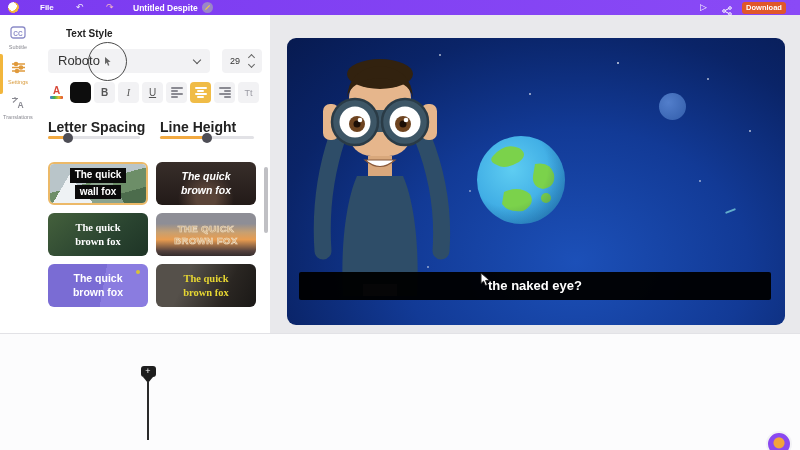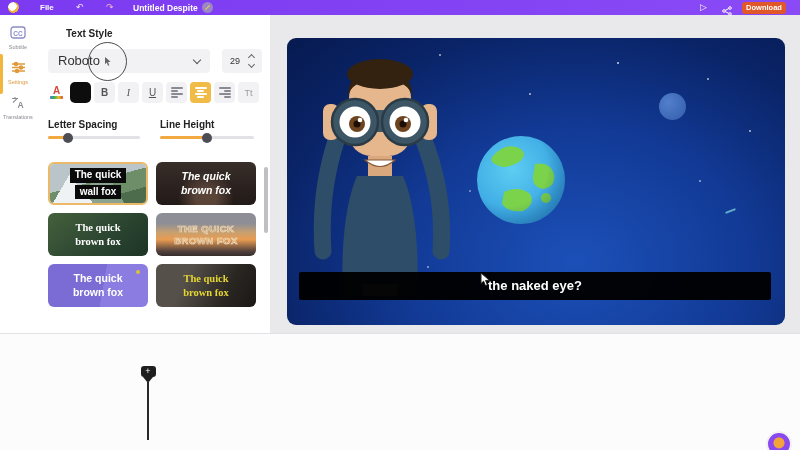--- a/index.html
+++ b/index.html
@@ -57,21 +57,21 @@
   .sbtn.italic{font-style:italic;font-family:"Liberation Serif",serif}
   .sbtn.under{text-decoration:underline}
   .sbtn.sel{background:#f0bc47}
   .alines{display:block;width:12px}
   .alines i{display:block;height:1.6px;background:#8a8a92;margin:1.6px 0;border-radius:1px}
   .sbtn.sel .alines i{background:#fff}
   .al-left i:nth-child(2),.al-left i:nth-child(4){width:7px}
   .al-center i:nth-child(2),.al-center i:nth-child(4){width:7px;margin-left:auto;margin-right:auto}
   .al-right i:nth-child(2),.al-right i:nth-child(4){width:7px;margin-left:auto}
   .sbtn.case{color:#9a9aa2;font-size:9px}
-  .p-lbl{position:absolute;font-size:10px;font-weight:bold;color:#222}
+  .p-lbl{position:absolute;font-size:14px;font-weight:bold;color:#222}
   .slider{position:absolute;height:3px;background:#e2e2e6;border-radius:2px}
   .slider .fill{position:absolute;left:0;top:0;height:3px;background:#f2a940;border-radius:2px}
   .slider .knob{position:absolute;top:-3.5px;width:10px;height:10px;border-radius:50%;background:#4d4d55;
           transform:translateX(-5px)}
   
   .presets{position:absolute;left:12px;top:147px;width:212px;display:grid;
           grid-template-columns:100px 100px;gap:8px}
   .pcard{width:100px;height:43px;border-radius:6px;overflow:hidden;position:relative;cursor:pointer;
           box-sizing:border-box}
   .pcard.sel{border:2px solid #ecb968}

